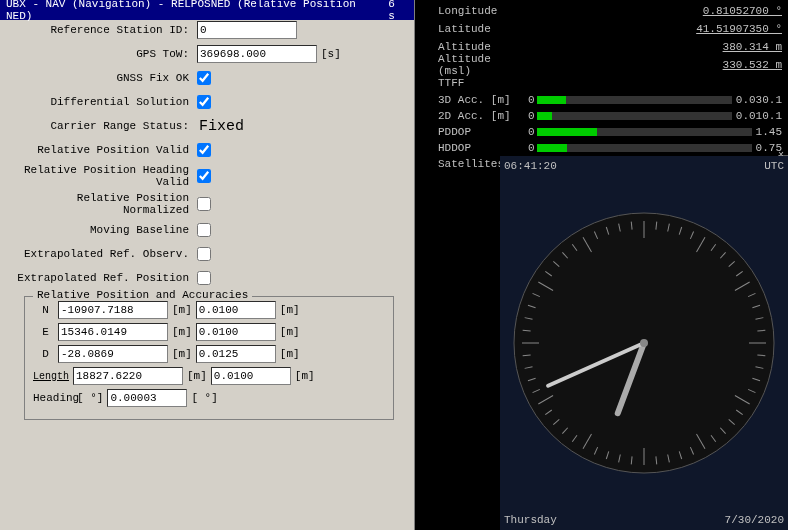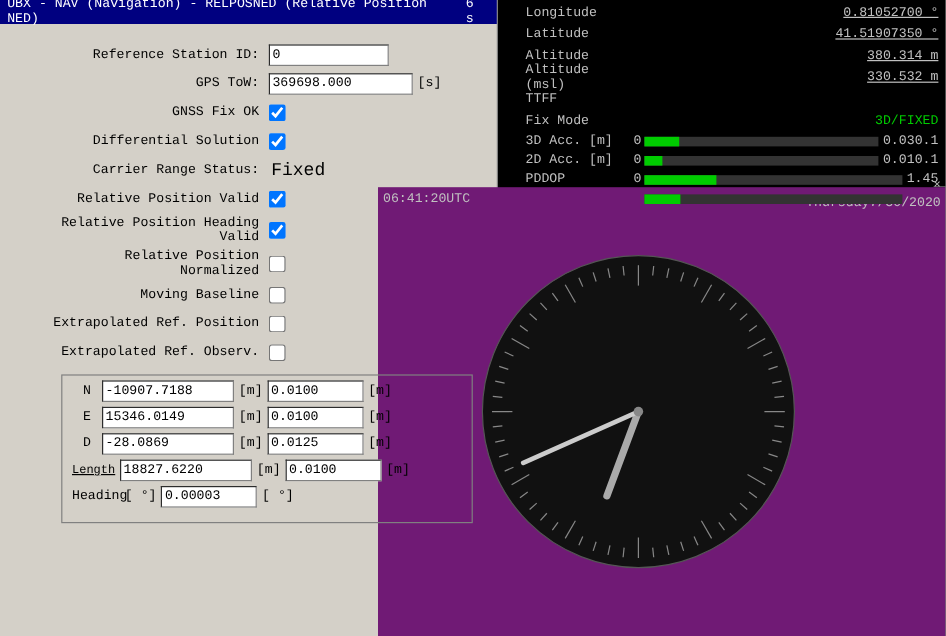--- a/index.html
+++ b/index.html
@@ -28,23 +28,22 @@
       color: white;
       padding: 2px 6px;
       font-size: 11px;
       display: flex;
       justify-content: flex-end;
       align-items: center;
       height: 20px;
     }
 
     .form-area {
-      padding: 16px 12px;
-      flex: 1;
-      margin-left: 27px;
+      padding: 0 12px;
+      flex: 1;
     }
 
     .form-row {
       display: flex;
       align-items: center;
       margin-bottom: 4px;
       min-height: 20px;
     }
 
     .form-label {
@@ -247,24 +246,24 @@
     }
 
     .close-btn {
       color: #c0c0c0;
       cursor: pointer;
       font-size: 10px;
     }
 
     
     .clock-panel {
-      background: #701a75;
-      flex: 1;
-      display: flex;
-      flex-direction: row;
+      background: #0f172a;
+      flex: 1;
+      display: flex;
+      flex-direction: column;
       padding: 4px;
     }
 
     .clock-header {
       display: flex;
       justify-content: space-between;
       color: #c0c0c0;
       font-size: 11px;
       margin-bottom: 4px;
     }
@@ -341,30 +340,31 @@
       <span class="form-label">Relative Position Normalized</span>
       <input class="checkbox-input" type="checkbox" style="">
     </div>
 
     <div class="form-row">
       <span class="form-label">Moving Baseline</span>
       <input class="checkbox-input" type="checkbox" style="">
     </div>
 
     <div class="form-row">
+      <span class="form-label">Extrapolated Ref. Observ.</span>
+      <input class="checkbox-input" type="checkbox" style="">
+    </div>
+
+    <div class="form-row">
       <span class="form-label">Extrapolated Ref. Position</span>
       <input class="checkbox-input" type="checkbox" style="">
     </div>
 
-    <div class="form-row">
-      <span class="form-label">Extrapolated Ref. Observ.</span>
-      <input class="checkbox-input" type="checkbox" style="">
-    </div>
-
     <div class="group-box">
+      <span class="group-box-title">Relative Position and Accuracies</span>
 
       <div class="accuracy-row">
         <span class="acc-label">N</span>
         <input class="acc-input" type="text" value="-10907.7188" style="">
         <span class="acc-unit">[m]</span>
         <input class="acc-input2" type="text" value="0.0100" style="">
         <span class="acc-unit">[m]</span>
       </div>
 
       <div class="accuracy-row">
@@ -423,24 +423,20 @@
     <div class="gps-row">
       <span class="gps-label">Altitude (msl)</span>
       <span class="gps-value">330.532 m</span>
     </div>
 
     <div class="gps-row">
       <span class="gps-label">TTFF</span>
       <span class="gps-value"></span>
     </div>
 
-    <div class="gps-row">
-      <span class="gps-label">Fix Mode</span>
-      <span class="gps-value-green">3D/FIXED</span>
-    </div>
 
     <div class="acc-bar-row">
       <span class="gps-label">3D Acc. [m]</span>
       <span class="bar-zero">0</span>
       <div class="bar-track" style="width:120px;">
         <div class="bar-fill" style="width:15%;background:#00cc00;"></div>
       </div>
       <span class="bar-value">0.03</span>
       <span class="bar-value" style="margin-left:auto;">0.1</span>
     </div>

